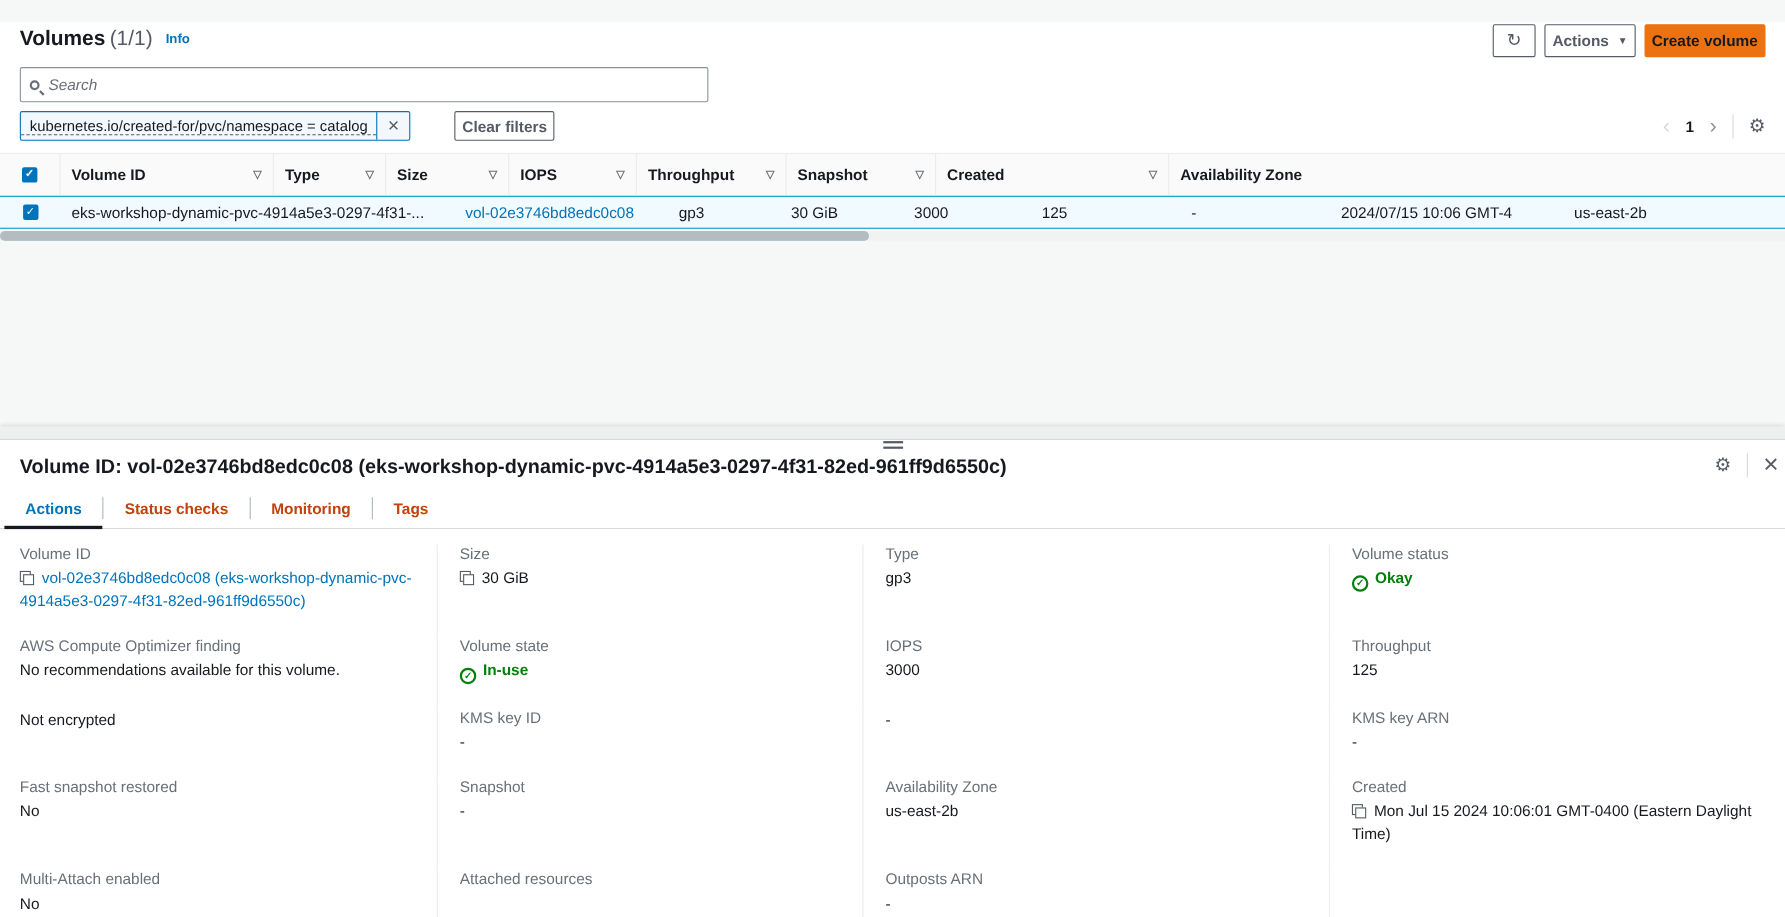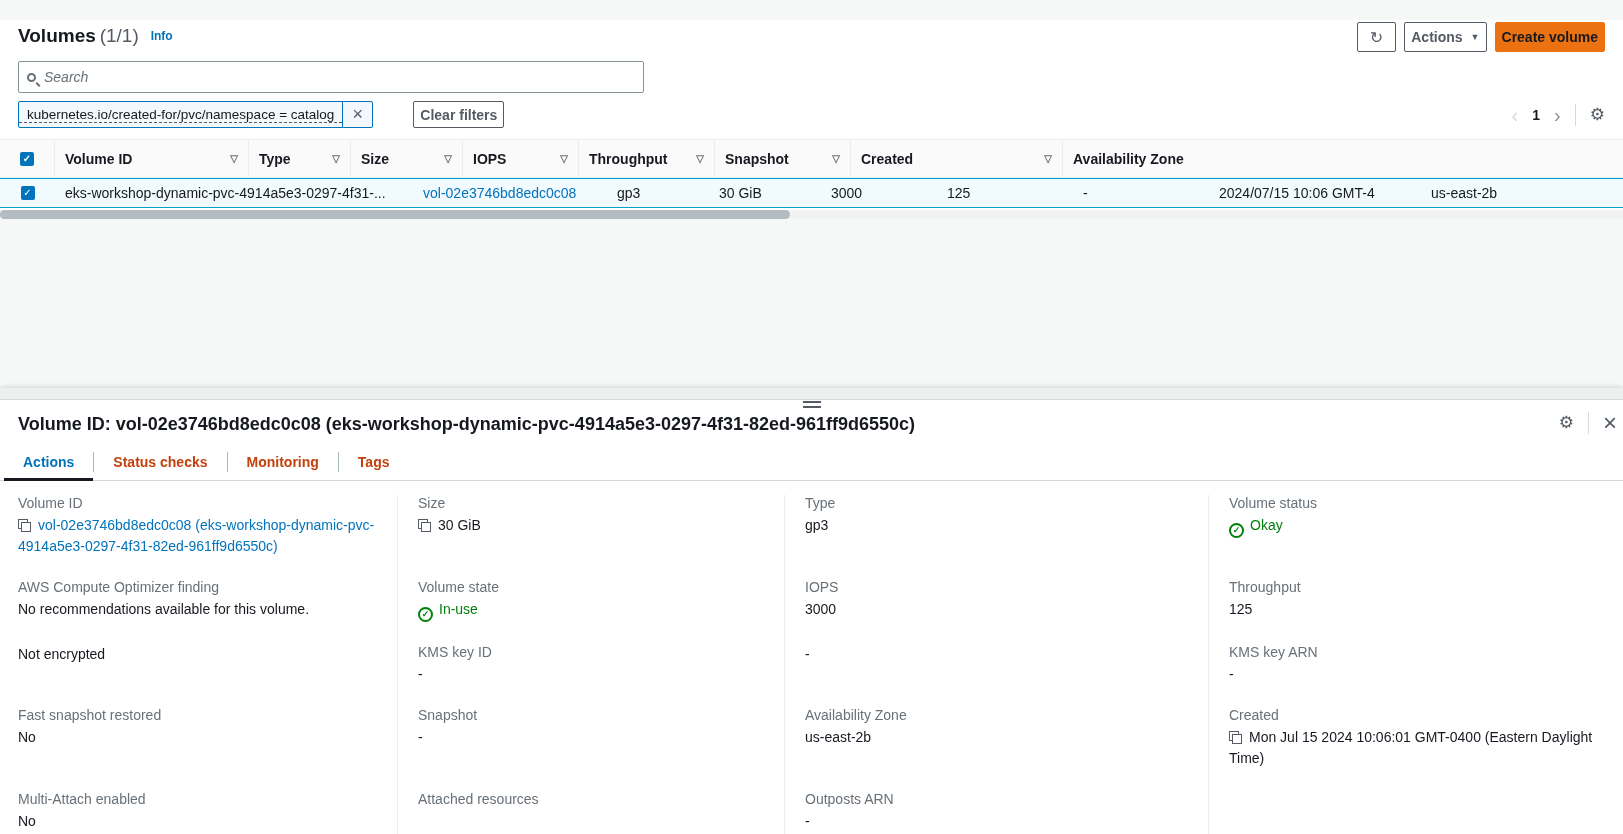--- a/index.html
+++ b/index.html
@@ -80,21 +80,21 @@
   .fcell { padding:0 20px 22px 20px; }
   .fcell.first-col { padding-left:18px; }
   .fcell.bordered { border-left:1px solid #eaeded; }
   .flabel { color:#687078; margin-bottom:4px; }
   .fvalue { color:#16191f; line-height:21px; }
   .copy { display:inline-block; position:relative; width:13px; height:13px; margin-right:7px; vertical-align:-2px; cursor:pointer; }
   .copy::before { content:""; position:absolute; left:0; top:0; width:8px; height:8px; border:1.5px solid #545b64; }
   .copy::after { content:""; position:absolute; right:0; bottom:0; width:8px; height:8px; border:1.5px solid #545b64; background:#fff; }
   .okc { display:inline-flex; width:15px; height:15px; border:2px solid #037f0c; border-radius:50%; color:#037f0c;
          align-items:center; justify-content:center; font-size:9px; font-weight:bold; margin-right:6px; vertical-align:-3px; }
-  .green { color:#037f0c; font-weight:normal; }
+  .green { color:#037f0c; font-weight:bold; }
 </style>
 </head>
 <body>
 
 <div class="page">
 
   <section class="list-card">
     <div class="hdr-row">
       <div class="title-wrap">
         <span class="t">Volumes</span>

